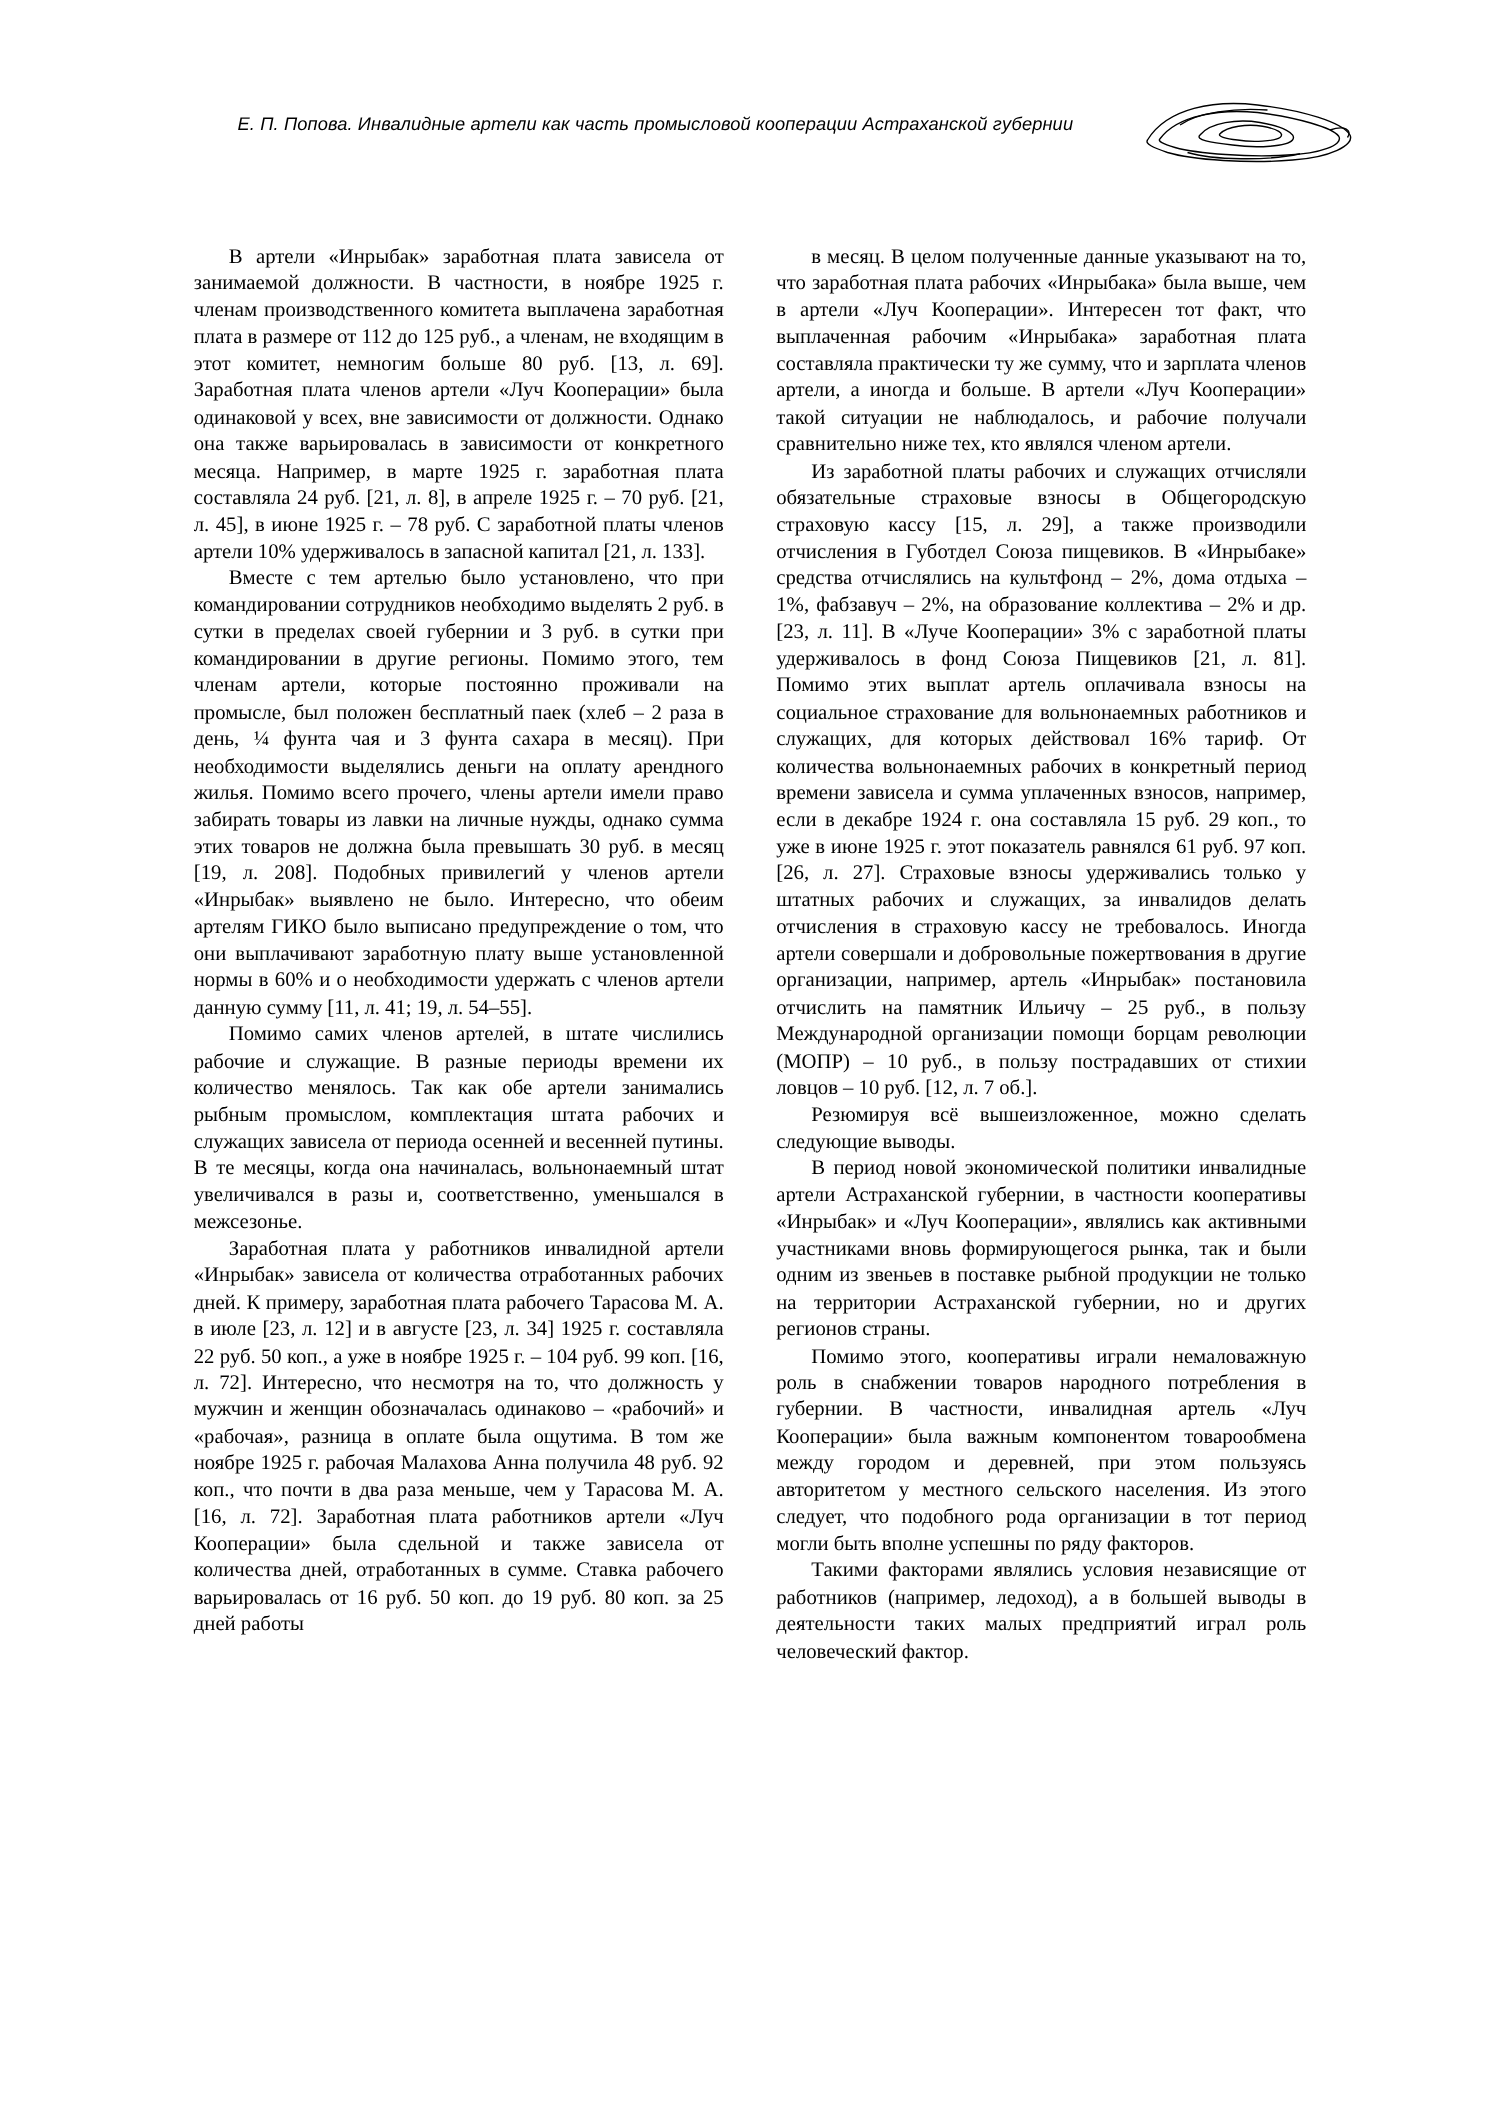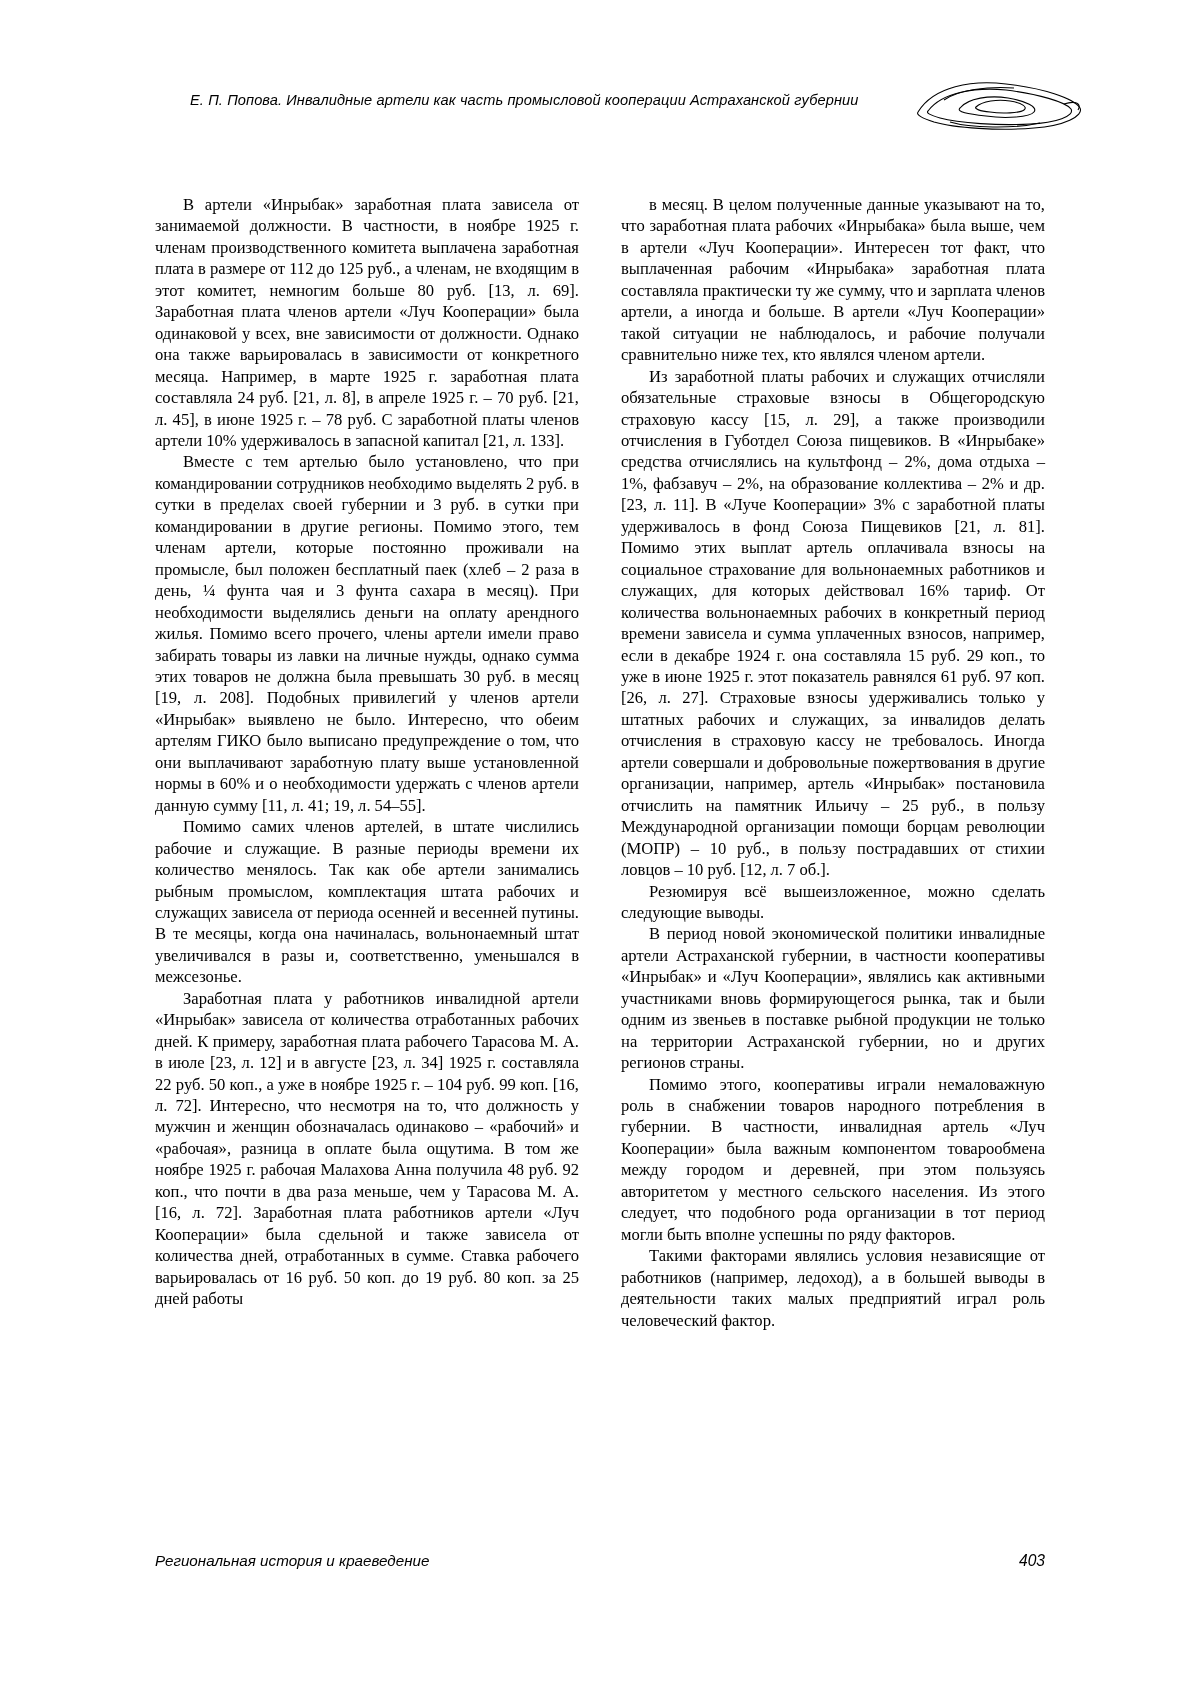--- a/index.html
+++ b/index.html
@@ -125,18 +125,14 @@
     <div class="col">
       <p class="para">в месяц. В целом полученные данные указывают на то, что заработная плата рабочих «Инрыбака» была выше, чем в артели «Луч Кооперации». Интересен тот факт, что выплаченная рабочим «Инрыбака» заработная плата составляла практически ту же сумму, что и зарплата членов артели, а иногда и больше. В артели «Луч Кооперации» такой ситуации не наблюдалось, и рабочие получали сравнительно ниже тех, кто являлся членом артели.</p>
       <p class="para">Из заработной платы рабочих и служащих отчисляли обязательные страховые взносы в Общегородскую страховую кассу [15, л. 29], а также производили отчисления в Губотдел Союза пищевиков. В «Инрыбаке» средства отчислялись на культфонд – 2%, дома отдыха – 1%, фабзавуч – 2%, на образование коллектива – 2% и др. [23, л. 11]. В «Луче Кооперации» 3% с заработной платы удерживалось в фонд Союза Пищевиков [21, л. 81]. Помимо этих выплат артель оплачивала взносы на социальное страхование для вольнонаемных работников и служащих, для которых действовал 16% тариф. От количества вольнонаемных рабочих в конкретный период времени зависела и сумма уплаченных взносов, например, если в декабре 1924 г. она составляла 15 руб. 29 коп., то уже в июне 1925 г. этот показатель равнялся 61 руб. 97 коп. [26, л. 27]. Страховые взносы удерживались только у штатных рабочих и служащих, за инвалидов делать отчисления в страховую кассу не требовалось. Иногда артели совершали и добровольные пожертвования в другие организации, например, артель «Инрыбак» постановила отчислить на памятник Ильичу – 25 руб., в пользу Международной организации помощи борцам революции (МОПР) – 10 руб., в пользу пострадавших от стихии ловцов – 10 руб. [12, л. 7 об.].</p>
       <p class="para">Резюмируя всё вышеизложенное, можно сделать следующие выводы.</p>
       <p class="para">В период новой экономической политики инвалидные артели Астраханской губернии, в частности кооперативы «Инрыбак» и «Луч Кооперации», являлись как активными участниками вновь формирующегося рынка, так и были одним из звеньев в поставке рыбной продукции не только на территории Астраханской губернии, но и других регионов страны.</p>
       <p class="para">Помимо этого, кооперативы играли немаловажную роль в снабжении товаров народного потребления в губернии. В частности, инвалидная артель «Луч Кооперации» была важным компонентом товарообмена между городом и деревней, при этом пользуясь авторитетом у местного сельского населения. Из этого следует, что подобного рода организации в тот период могли быть вполне успешны по ряду факторов.</p>
       <p class="para">Такими факторами являлись условия независящие от работников (например, ледоход), а в большей выводы в деятельности таких малых предприятий играл роль человеческий фактор.</p>
     </div>
   </div>
 
-  <div class="footer">
-    <div class="footer-left">Региональная история и краеведение</div>
-    <div class="footer-right">403</div>
-  </div>
 
 </div>
 
 </body></html>

